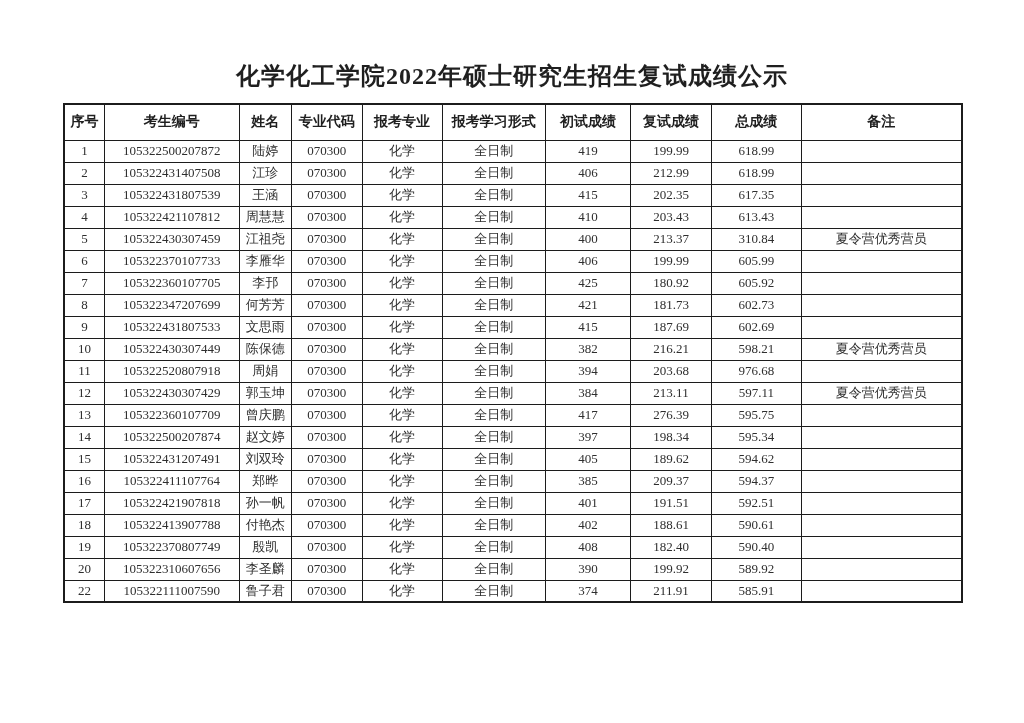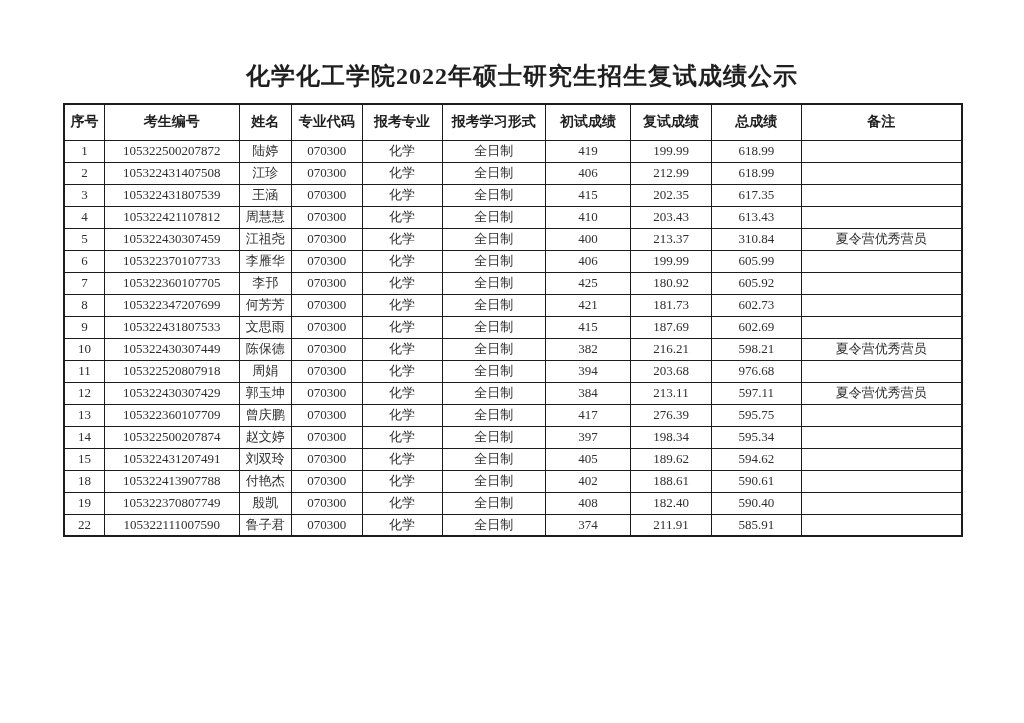--- a/index.html
+++ b/index.html
@@ -10,21 +10,21 @@
     color: #262626;
     overflow: hidden;
   }
   .page {
     position: relative;
     width: 1024px; height: 723px;
     background: #ffffff;
   }
   .doc-title {
     position: absolute;
-    left: 72px; top: 60px;
+    left: 62px; top: 60px;
     width: 900px;
     text-align: center;
     font-size: 24px;
     font-weight: bold;
     letter-spacing: 1px;
     color: #1f1f1f;
     white-space: nowrap;
   }
   table.score-table {
     position: absolute;
@@ -273,20 +273,44 @@
       <td>刘双玲</td>
       <td>070300</td>
       <td>化学</td>
       <td>全日制</td>
       <td>405</td>
       <td>189.62</td>
       <td>594.62</td>
       <td></td>
     </tr>
         <tr>
+      <td>16</td>
+      <td>105322411107764</td>
+      <td>郑晔</td>
+      <td>070300</td>
+      <td>化学</td>
+      <td>全日制</td>
+      <td>385</td>
+      <td>209.37</td>
+      <td>594.37</td>
+      <td></td>
+    </tr>
+        <tr>
+      <td>17</td>
+      <td>105322421907818</td>
+      <td>孙一帆</td>
+      <td>070300</td>
+      <td>化学</td>
+      <td>全日制</td>
+      <td>401</td>
+      <td>191.51</td>
+      <td>592.51</td>
+      <td></td>
+    </tr>
+        <tr>
       <td>18</td>
       <td>105322413907788</td>
       <td>付艳杰</td>
       <td>070300</td>
       <td>化学</td>
       <td>全日制</td>
       <td>402</td>
       <td>188.61</td>
       <td>590.61</td>
       <td></td>
@@ -297,20 +321,32 @@
       <td>殷凯</td>
       <td>070300</td>
       <td>化学</td>
       <td>全日制</td>
       <td>408</td>
       <td>182.40</td>
       <td>590.40</td>
       <td></td>
     </tr>
         <tr>
+      <td>20</td>
+      <td>105322310607656</td>
+      <td>李圣麟</td>
+      <td>070300</td>
+      <td>化学</td>
+      <td>全日制</td>
+      <td>390</td>
+      <td>199.92</td>
+      <td>589.92</td>
+      <td></td>
+    </tr>
+        <tr>
       <td>22</td>
       <td>105322111007590</td>
       <td>鲁子君</td>
       <td>070300</td>
       <td>化学</td>
       <td>全日制</td>
       <td>374</td>
       <td>211.91</td>
       <td>585.91</td>
       <td></td>

